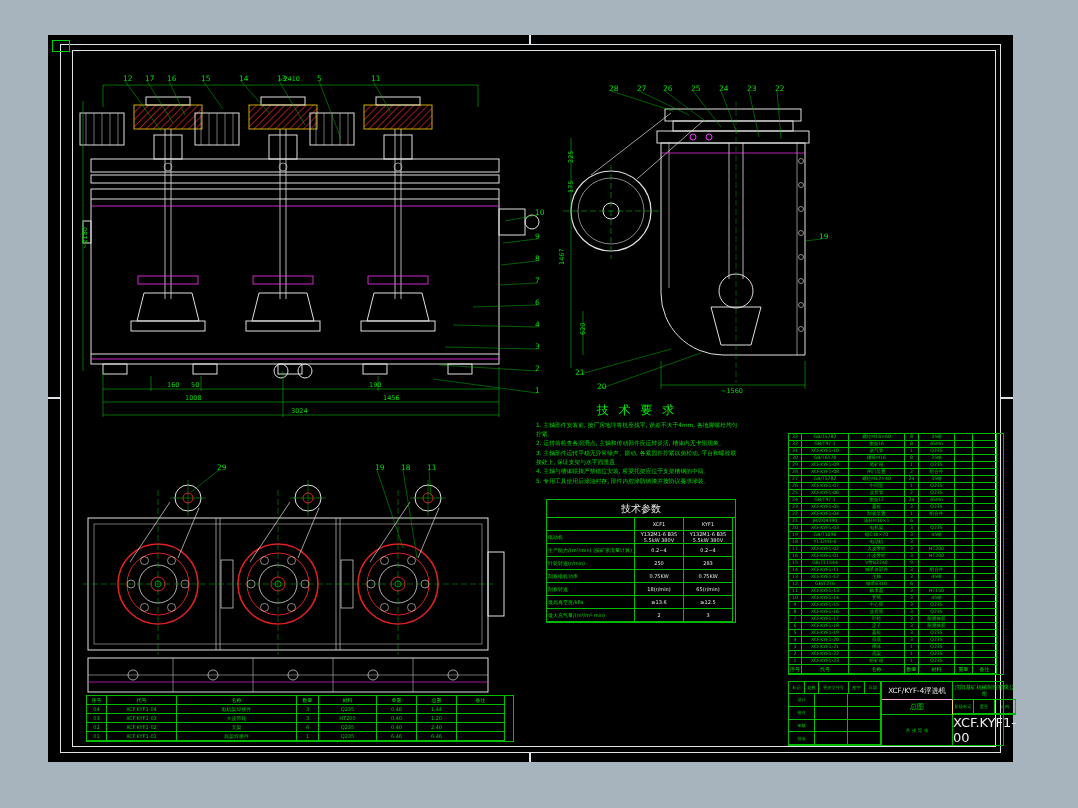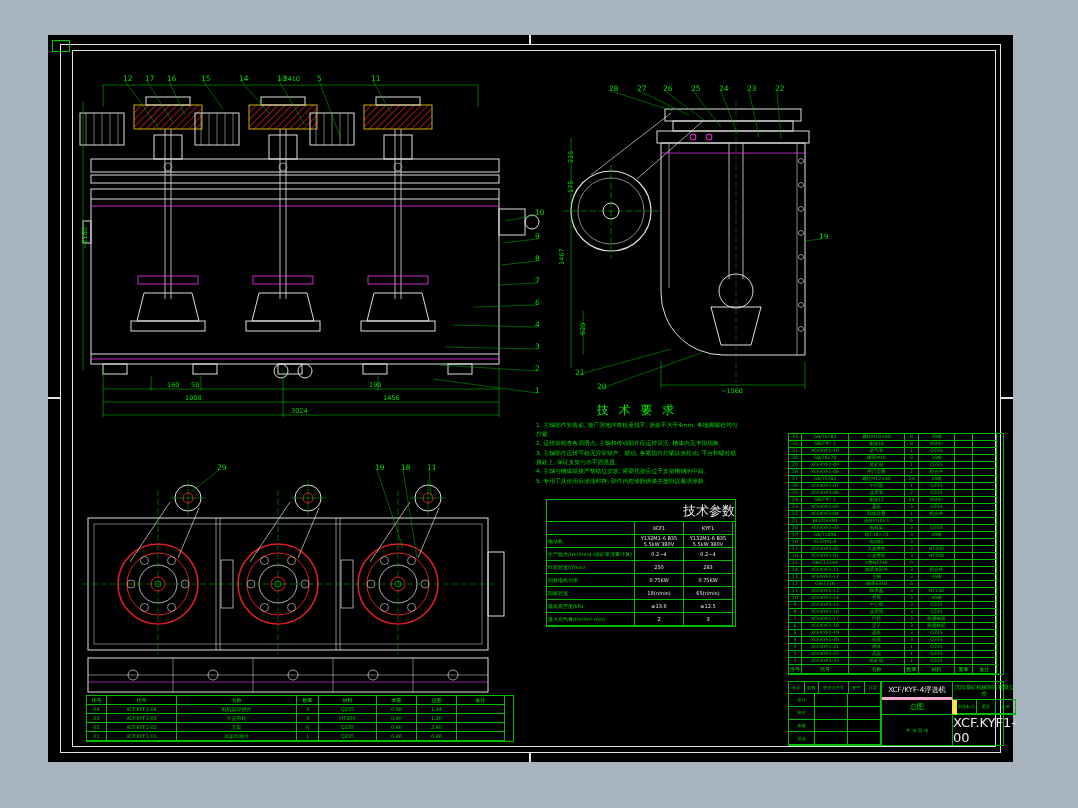--- a/index.html
+++ b/index.html
@@ -10,21 +10,21 @@
   .tick{position:absolute;background:#dfe4e8;}
   .corner-box{position:absolute;left:4px;top:5px;width:16px;height:10px;border:1px solid #00cc00;}
   .view{position:absolute;}
   svg text{fill:#00dd00;font-family:"DejaVu Sans",sans-serif;}
   
   .tech-req{position:absolute;left:488px;top:366px;width:202px;color:#00dd00;font-size:5.8px;line-height:1.5;}
   .tech-req .title{text-align:center;font-size:12px;letter-spacing:3px;color:#00ee00;margin-bottom:2px;}
   .tech-req .note{margin-bottom:1px;}
   
   .params{position:absolute;left:498px;top:464px;width:188px;border:1px solid #00bb00;}
-  .params-title{color:#e8e8e8;text-align:right;font-size:13px;border-bottom:1px solid #00bb00;padding:1.5px 0;}
+  .params-title{color:#e8e8e8;text-align:center;font-size:10px;border-bottom:1px solid #00bb00;padding:1.5px 0;}
   .params-grid{display:grid;grid-template-columns:88px 49px 49px;}
   .cell{border-right:1px solid #00bb00;border-bottom:1px solid #00bb00;overflow:hidden;
         display:flex;align-items:center;justify-content:center;text-align:center;}
   .params-grid .cell{font-size:5px;min-height:12px;color:#e8e8e8;padding:0 1px;}
   .params-grid .lbl{color:#00dd00;justify-content:flex-start;text-align:left;}
   
   .bom{position:absolute;left:740px;top:398px;width:214px;border:1px solid #00bb00;
        display:grid;grid-template-columns:13px 47px 56px 14px 36px 18px 24px;}
   .bom .cell{font-size:4.6px;height:6px;line-height:6px;color:#00cc00;white-space:nowrap;}
   .bom .hdr{color:#00ee00;font-size:5px;height:8px;line-height:8px;}
@@ -35,26 +35,26 @@
   .parts .hdr{color:#00ee00;}
   
   .tb{position:absolute;left:740px;top:646px;width:214px;height:63px;border:1px solid #00bb00;display:flex;}
   .tb-left{width:92px;border-right:1px solid #00bb00;display:flex;flex-direction:column;}
   .tb-lh{display:grid;grid-template-columns:16px 14px 30px 16px 16px;height:12px;}
   .tb-roles{display:grid;grid-template-columns:26px 33px 33px;flex:1;}
   .tb .cell{font-size:4.2px;color:#00cc00;}
   .tb-right{flex:1;display:flex;flex-direction:column;}
   .tb-r1{height:22px;display:flex;}
   .tb-title{width:70px;color:#ececec;font-size:7.2px;display:flex;align-items:center;justify-content:center;
-            border-right:1px solid #00bb00;border-bottom:3px solid #f9a8d4;text-align:center;}
+            border-right:1px solid #00bb00;border-bottom:1px solid #f9a8d4;text-align:center;}
   .tb-company{flex:1;color:#00dd00;font-size:5.4px;text-align:center;border-bottom:1px solid #00bb00;
             display:flex;align-items:center;justify-content:center;padding:0 1px;}
   .tb-r2{height:18px;display:flex;}
   .tb-sheettype{width:70px;color:#00dd00;font-size:7px;display:flex;align-items:center;justify-content:center;
-            border-right:5px solid #fde047;border-bottom:1px solid #00bb00;}
+            border-right:1px solid #fde047;border-bottom:1px solid #00bb00;}
   .tb-stage{flex:1;display:grid;grid-template-columns:1fr 1fr 1fr;border-bottom:1px solid #00bb00;}
   .tb-r3{flex:1;display:flex;}
   .tb-sheetinfo{width:70px;color:#00cc00;font-size:4.5px;display:flex;align-items:center;justify-content:center;
             border-right:1px solid #00bb00;}
   .tb-dwg{flex:1;color:#ececec;font-size:13px;display:flex;align-items:center;justify-content:center;}
 </style>
 </head>
 <body>
 
 <div class="canvas">

